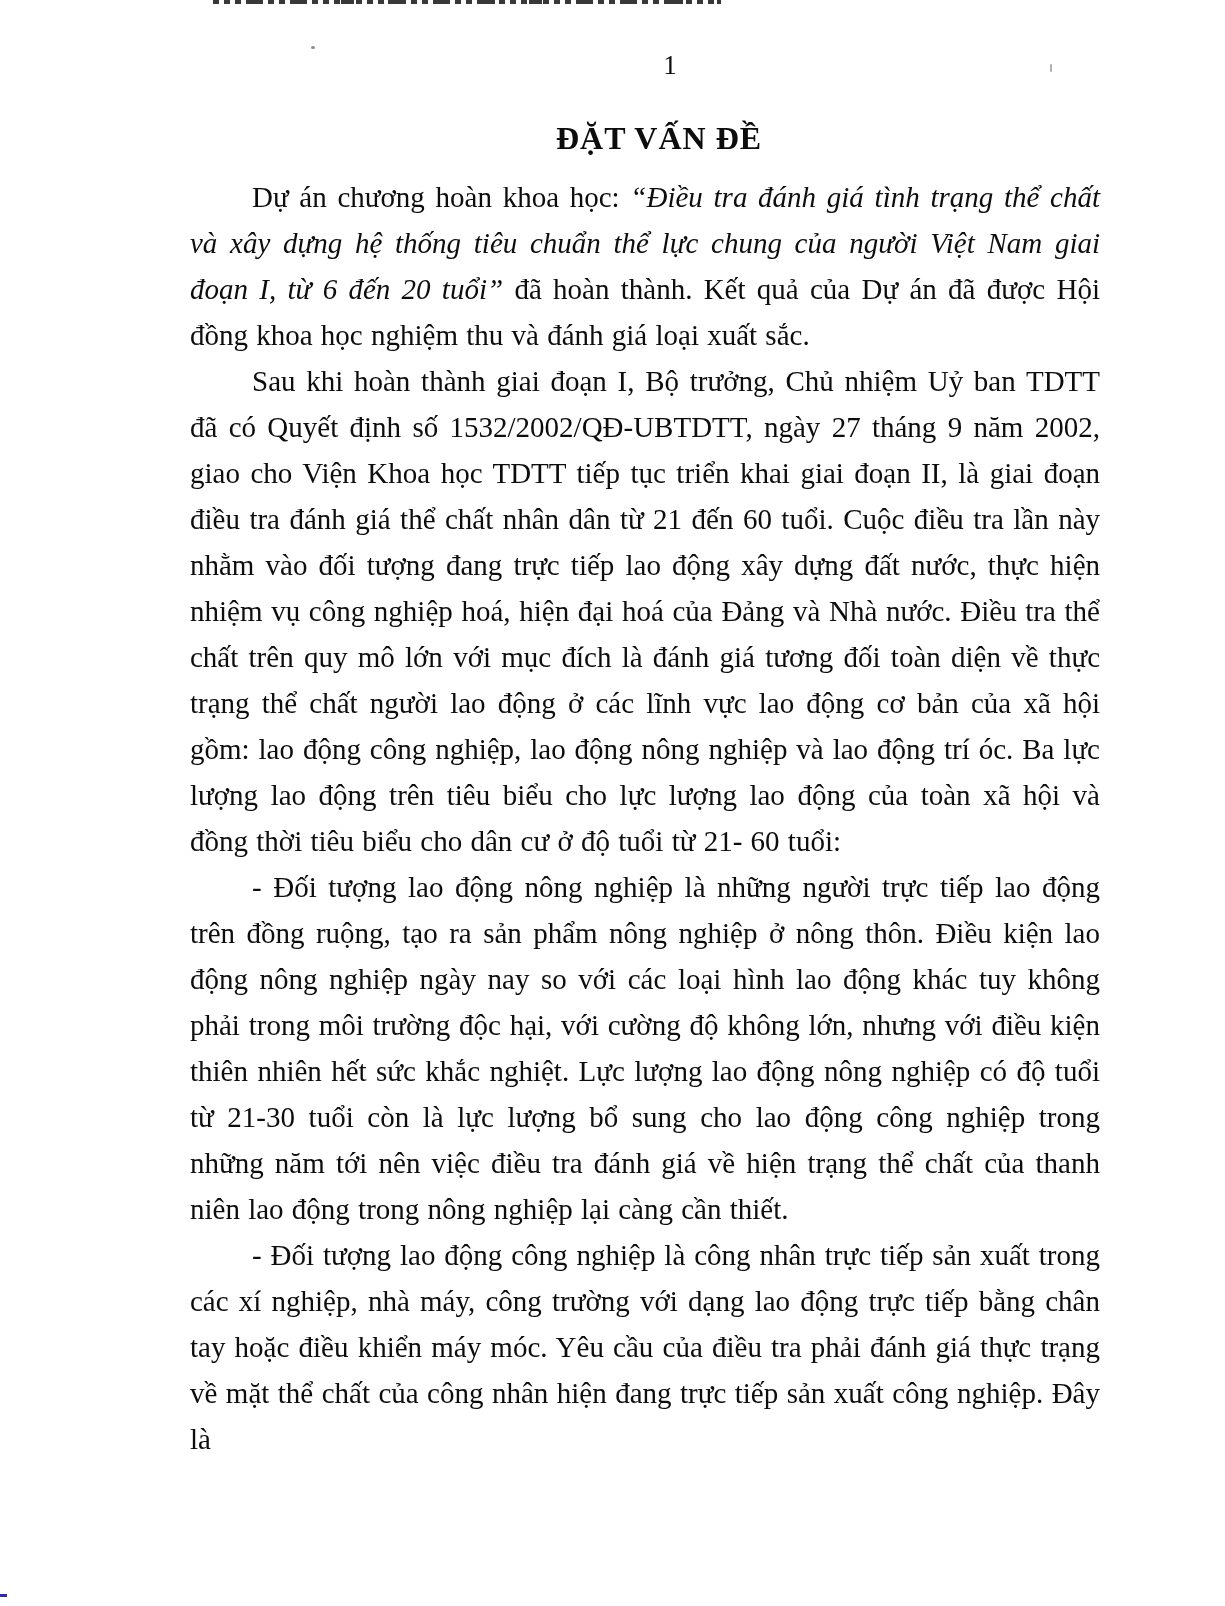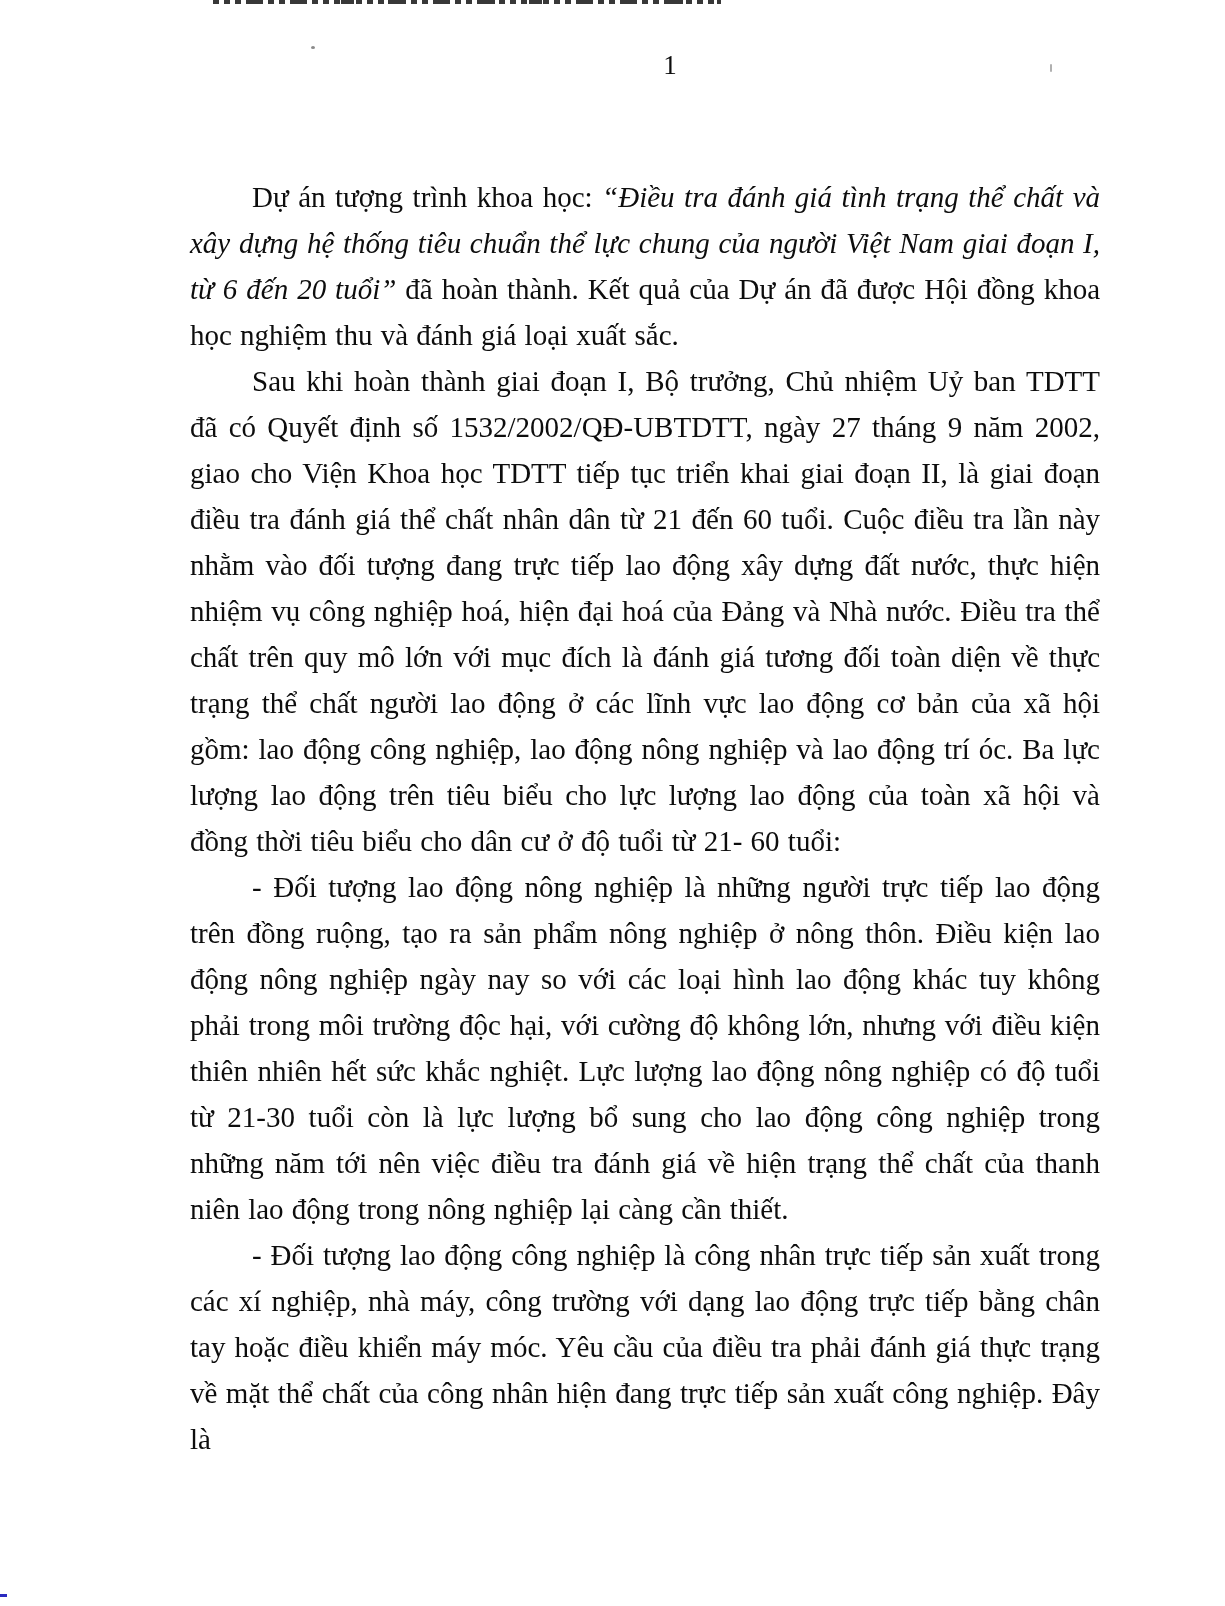--- a/index.html
+++ b/index.html
@@ -80,22 +80,23 @@
 <div class="page">
 
   <div class="top-artifact"></div>
 
   <div class="speck speck-a"></div>
   <div class="speck speck-b"></div>
   <div class="speck speck-blue"></div>
 
   <div class="page-number">1</div>
 
+  <h1 class="heading">ĐẶT VẤN ĐỀ</h1>
 
   <div class="content">
 
-  <p class="para"><span>Dự án tượng trình khoa học: </span><span class="italic">“Điều tra đánh giá tình trạng thể chất và xây dựng hệ thống tiêu chuẩn thể lực chung của người Việt Nam giai đoạn I, từ 6 đến 20 tuổi”</span><span> đã hoàn thành. Kết quả của Dự án đã được Hội đồng khoa học nghiệm thu và đánh giá loại xuất sắc.</span></p>
+  <p class="para"><span>Dự án chương hoàn khoa học: </span><span class="italic">“Điều tra đánh giá tình trạng thể chất và xây dựng hệ thống tiêu chuẩn thể lực chung của người Việt Nam giai đoạn I, từ 6 đến 20 tuổi”</span><span> đã hoàn thành. Kết quả của Dự án đã được Hội đồng khoa học nghiệm thu và đánh giá loại xuất sắc.</span></p>
       <p class="para"><span>Sau khi hoàn thành giai đoạn I, Bộ trưởng, Chủ nhiệm Uỷ ban TDTT đã có Quyết định số 1532/2002/QĐ-UBTDTT, ngày 27 tháng 9 năm 2002, giao cho Viện Khoa học TDTT tiếp tục triển khai giai đoạn II, là giai đoạn điều tra đánh giá thể chất nhân dân từ 21 đến 60 tuổi. Cuộc điều tra lần này nhằm vào đối tượng đang trực tiếp lao động xây dựng đất nước, thực hiện nhiệm vụ công nghiệp hoá, hiện đại hoá của Đảng và Nhà nước. Điều tra thể chất trên quy mô lớn với mục đích là đánh giá tương đối toàn diện về thực trạng thể chất người lao động ở các lĩnh vực lao động cơ bản của xã hội gồm: lao động công nghiệp, lao động nông nghiệp và lao động trí óc. Ba lực lượng lao động trên tiêu biểu cho lực lượng lao động của toàn xã hội và đồng thời tiêu biểu cho dân cư ở độ tuổi từ 21- 60 tuổi:</span></p>
       <p class="para"><span>- Đối tượng lao động nông nghiệp là những người trực tiếp lao động trên đồng ruộng, tạo ra sản phẩm nông nghiệp ở nông thôn. Điều kiện lao động nông nghiệp ngày nay so với các loại hình lao động khác tuy không phải trong môi trường độc hại, với cường độ không lớn, nhưng với điều kiện thiên nhiên hết sức khắc nghiệt. Lực lượng lao động nông nghiệp có độ tuổi từ 21-30 tuổi còn là lực lượng bổ sung cho lao động công nghiệp trong những năm tới nên việc điều tra đánh giá về hiện trạng thể chất của thanh niên lao động trong nông nghiệp lại càng cần thiết.</span></p>
       <p class="para"><span>- Đối tượng lao động công nghiệp là công nhân trực tiếp sản xuất trong các xí nghiệp, nhà máy, công trường với dạng lao động trực tiếp bằng chân tay hoặc điều khiển máy móc. Yêu cầu của điều tra phải đánh giá thực trạng về mặt thể chất của công nhân hiện đang trực tiếp sản xuất công nghiệp. Đây là</span></p>
     </div>
 
 </div>
 
 </body></html>

